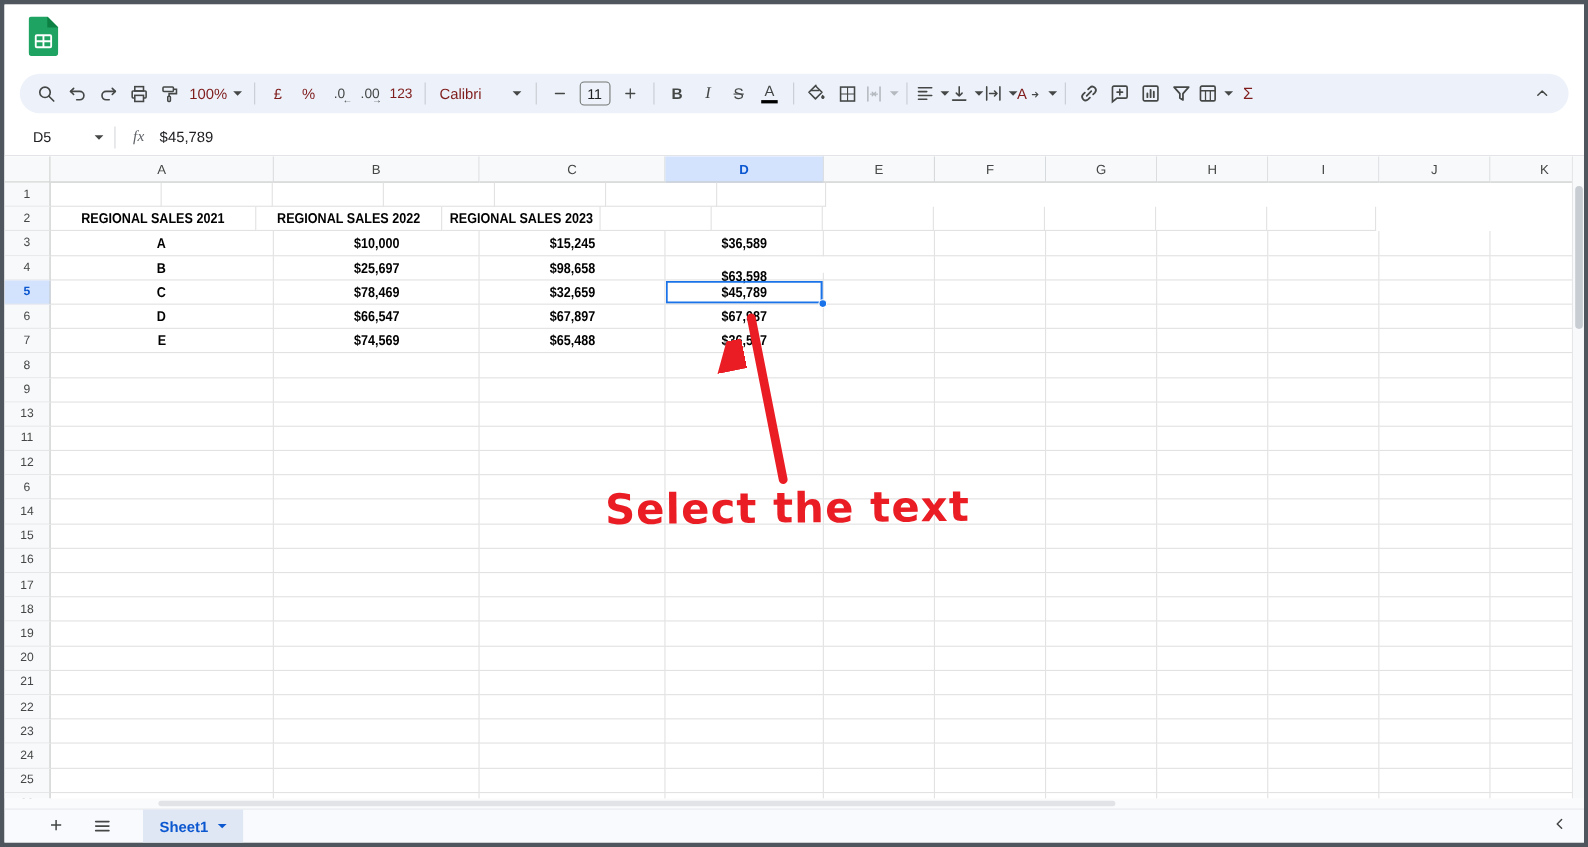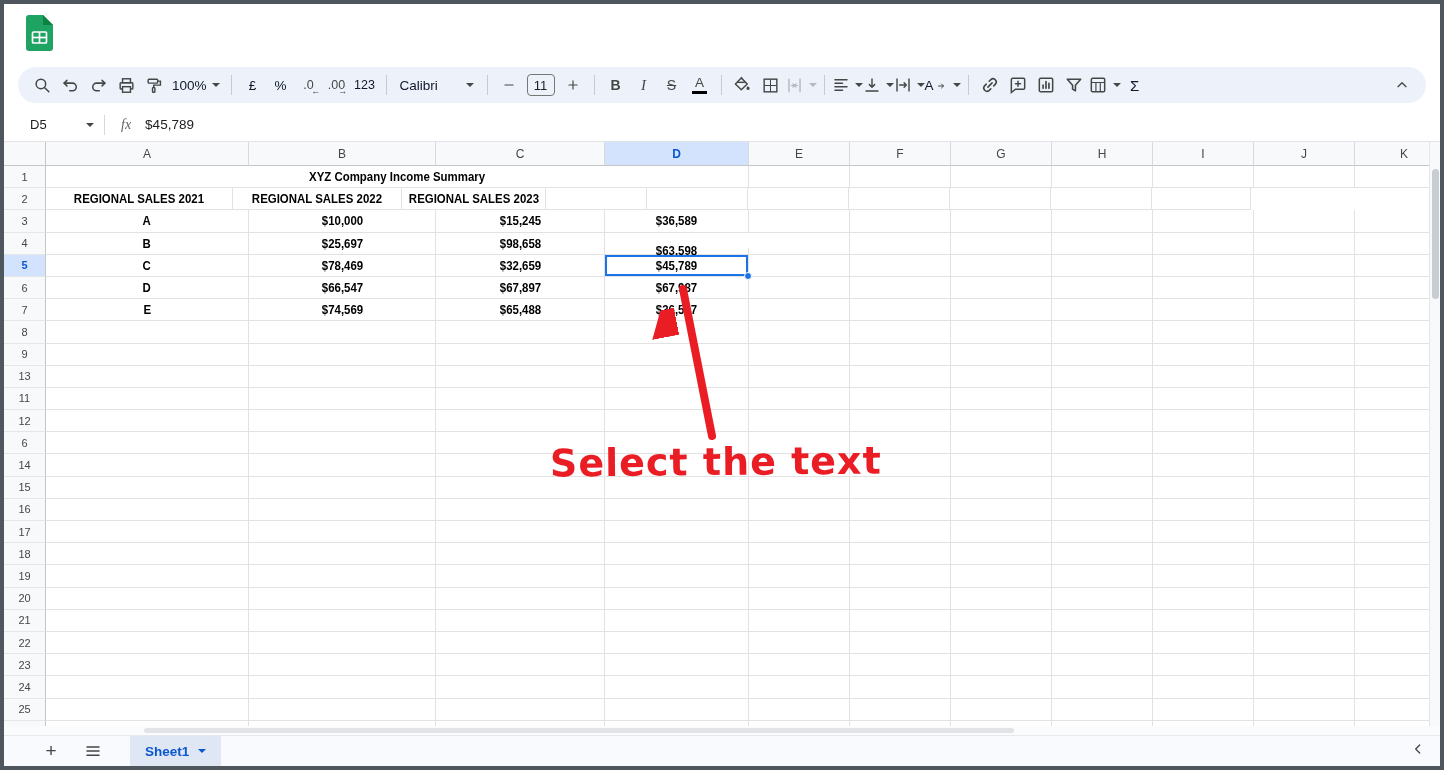--- a/index.html
+++ b/index.html
@@ -21,21 +21,21 @@
   .share-btn { height:38px; background:#c2e7ff; border-radius:19px; display:flex; align-items:center; gap:9px; padding:0 19px; color:#001d35; }
   .share-label { font-size:14.5px; font-weight:500; }
   .avatar { width:32px; height:32px; border-radius:50%; background:radial-gradient(circle at 50% 38%, #c9a285 0 26%, #3d4248 27% 100%); border:1px solid #e0e0e0; position:relative; overflow:hidden; }
   .avatar::after { content:""; position:absolute; left:7px; top:17px; width:18px; height:14px; border-radius:8px 8px 0 0; background:#6d7680; }
 
   
   .toolbar-band { position:absolute; left:0; top:58px; right:0; height:46px; background:#fff; }
   .toolbar { position:absolute; left:14px; right:14px; top:5px; height:36px; background:#edf2fa; border-radius:18px; display:flex; align-items:center; padding:0 10px; }
   .tbtn { height:28px; min-width:28px; border-radius:4px; display:flex; align-items:center; justify-content:center; color:#444746; font-size:13px; }
   .tbtn svg { display:block; }
-  .tlabel { font-size:13.5px; color:#0f172a; }
+  .tlabel { font-size:13.5px; color:#7f1d1d; }
   .caret { width:0; height:0; border-left:4px solid transparent; border-right:4px solid transparent; border-top:4.5px solid #444746; margin-left:5px; }
   .caret.gray { border-top-color:#b4b8bf; }
   .tdiv { width:1px; height:20px; background:#c7cbd2; margin:0 7px; flex:0 0 auto; }
   .fsize-box { width:28px; height:22px; border:1.5px solid #747775; border-radius:4px; display:flex; align-items:center; justify-content:center; font-size:13px; color:#202124; margin:0 4px; }
   .glyph-b { font-weight:700; font-size:14px; }
   .glyph-i { font-style:italic; font-family:"Liberation Serif", serif; font-size:15px; }
   .glyph-s { text-decoration:line-through; font-size:14px; }
   .color-a { display:flex; flex-direction:column; align-items:center; line-height:1; }
   .color-a .a { font-size:13.5px; font-weight:500; }
   .color-a .bar { width:15px; height:3.5px; background:#000; margin-top:1.5px; }
@@ -298,23 +298,20 @@
           <div class="ch" style="width: 101px;">E</div>
           <div class="ch" style="width: 101px;">F</div>
           <div class="ch" style="width: 101px;">G</div>
           <div class="ch" style="width: 101px;">H</div>
           <div class="ch" style="width: 101px;">I</div>
           <div class="ch" style="width: 101px;">J</div>
           <div class="ch" style="width: 99px;">K</div>
         </div>
         <div class="grow" style="height: 22.2px;">
           <div class="rh">1</div>
-          <div class="c" style="width: 703px;">
-            <span>XYZ Company Income Summary</span>
-          </div>
           <div class="c" style="width: 101px;"></div>
           <div class="c" style="width: 101px;"></div>
           <div class="c" style="width: 101px;"></div>
           <div class="c" style="width: 101px;"></div>
           <div class="c" style="width: 101px;"></div>
           <div class="c" style="width: 101px;"></div>
           <div class="c" style="width: 99px;"></div>
         </div>
         <div class="grow" style="height: 22.2px;">
           <div class="rh">2</div>

